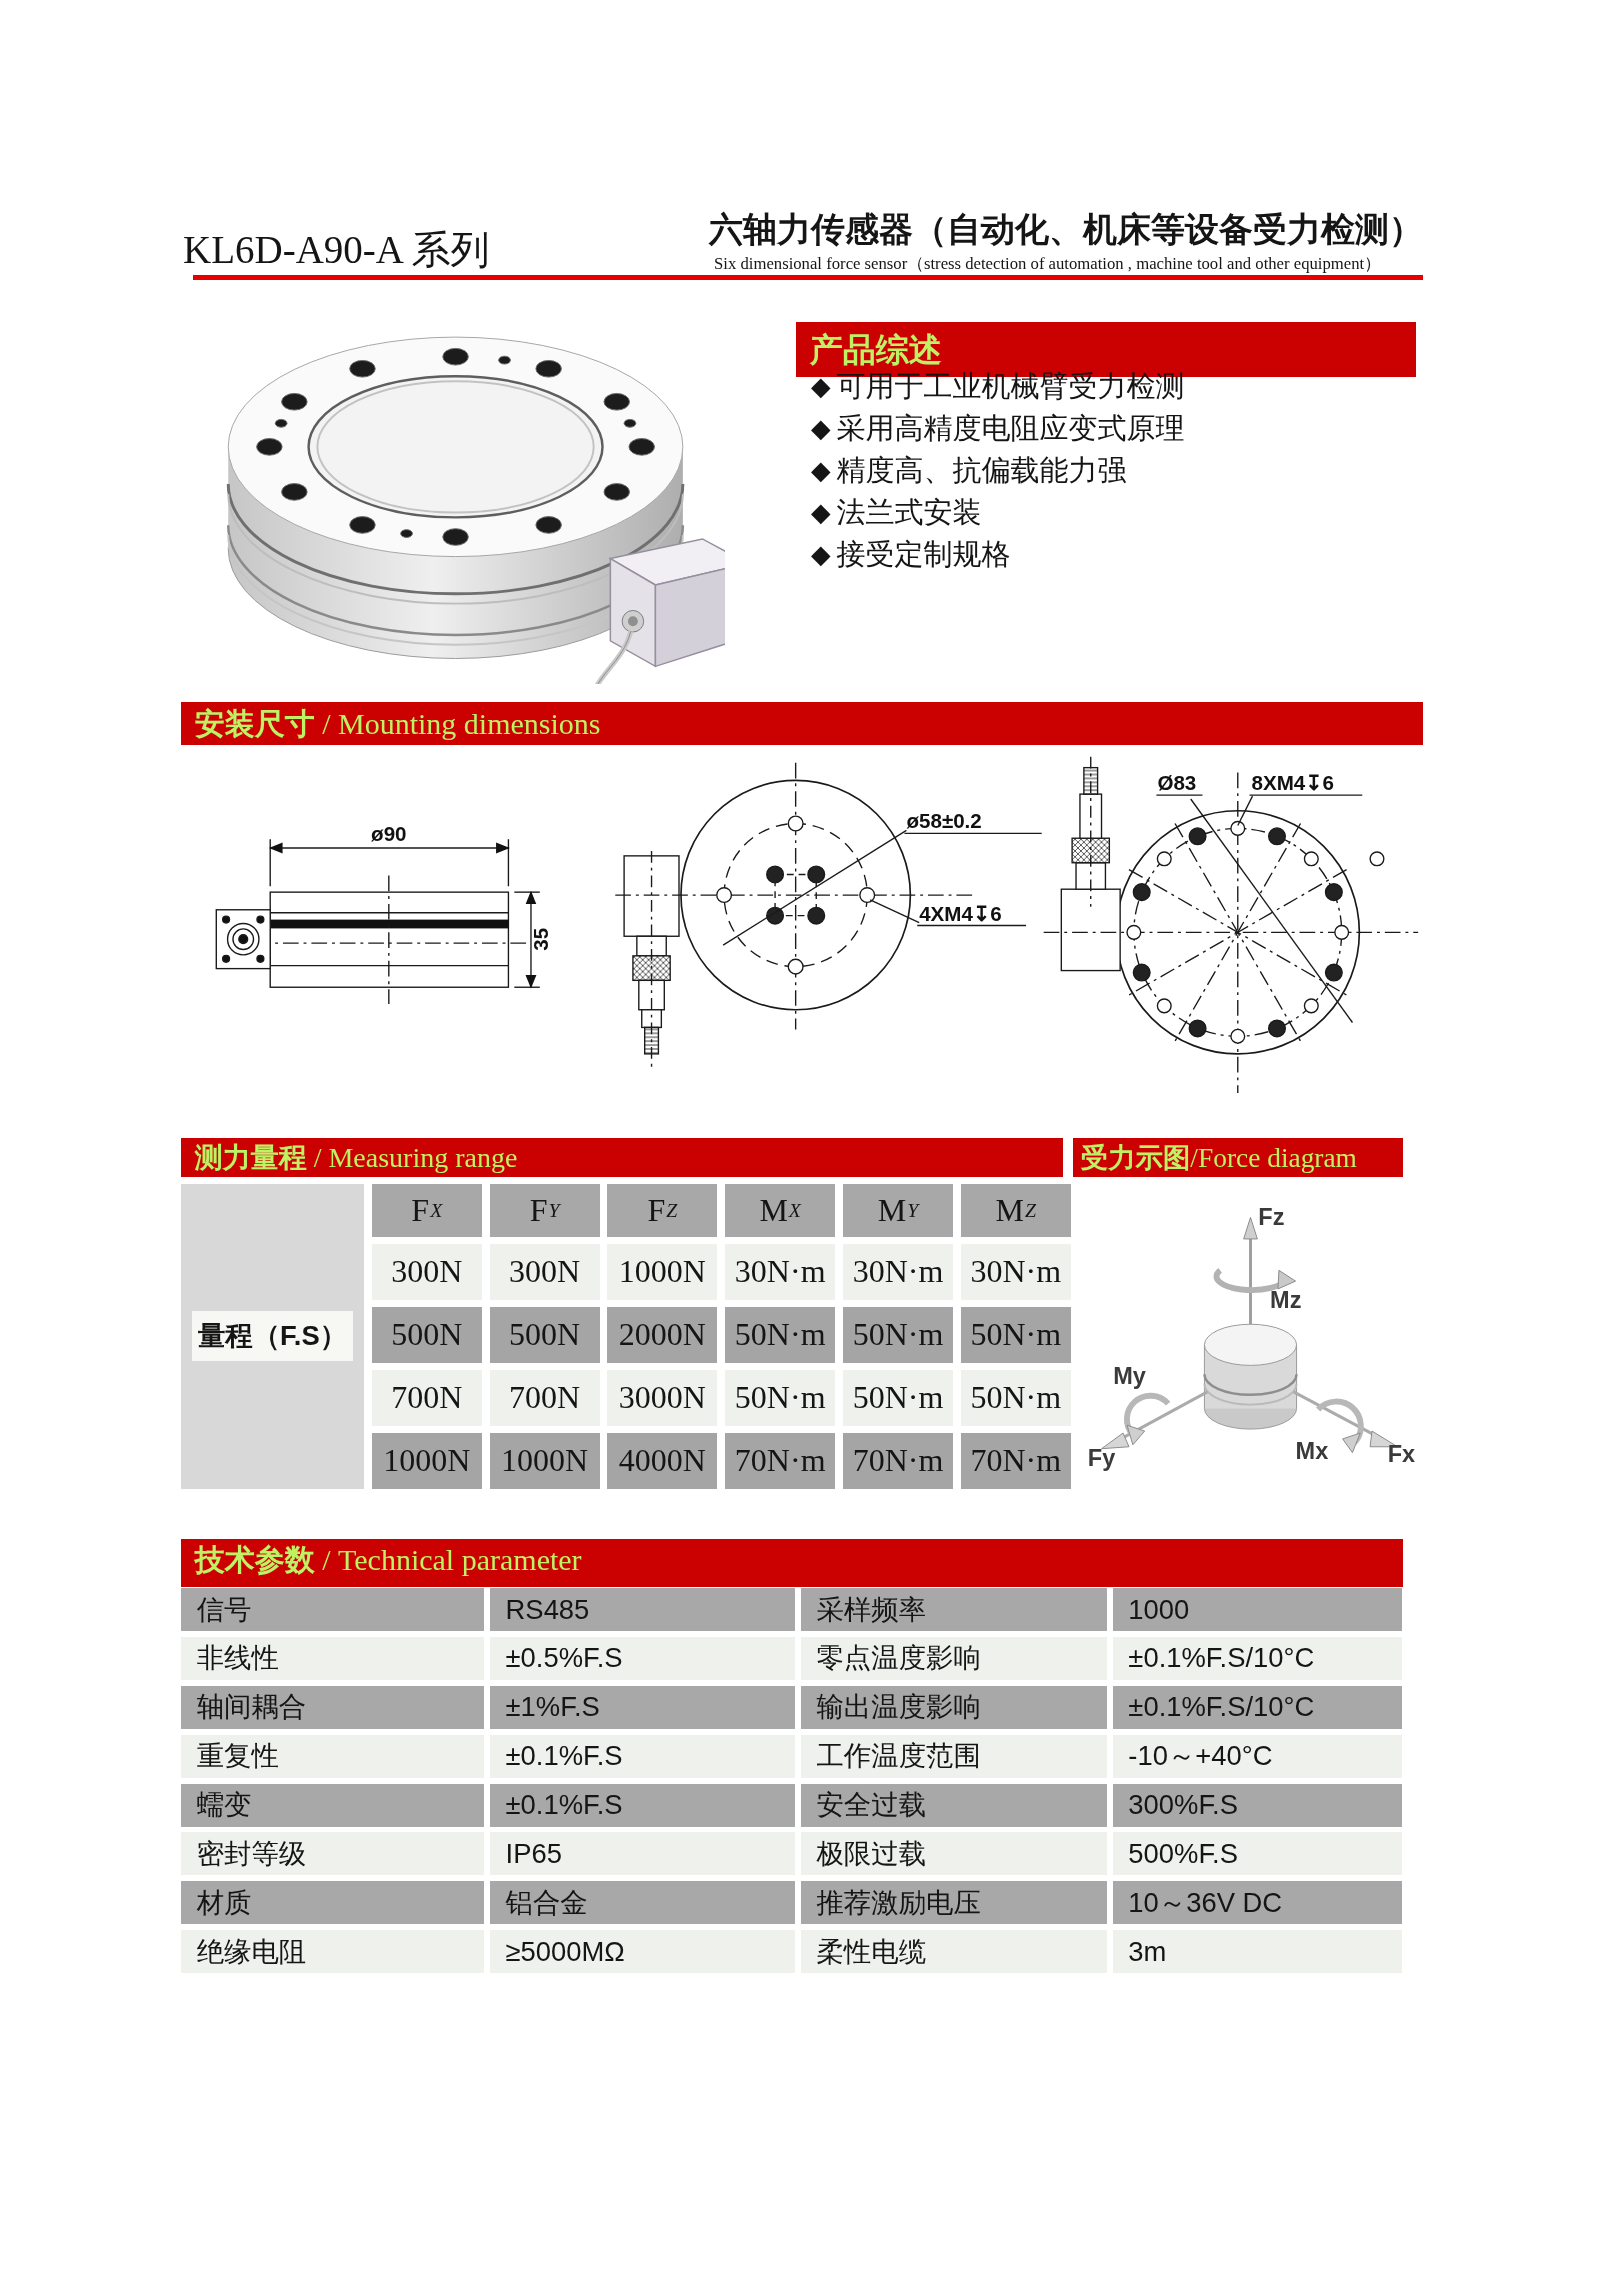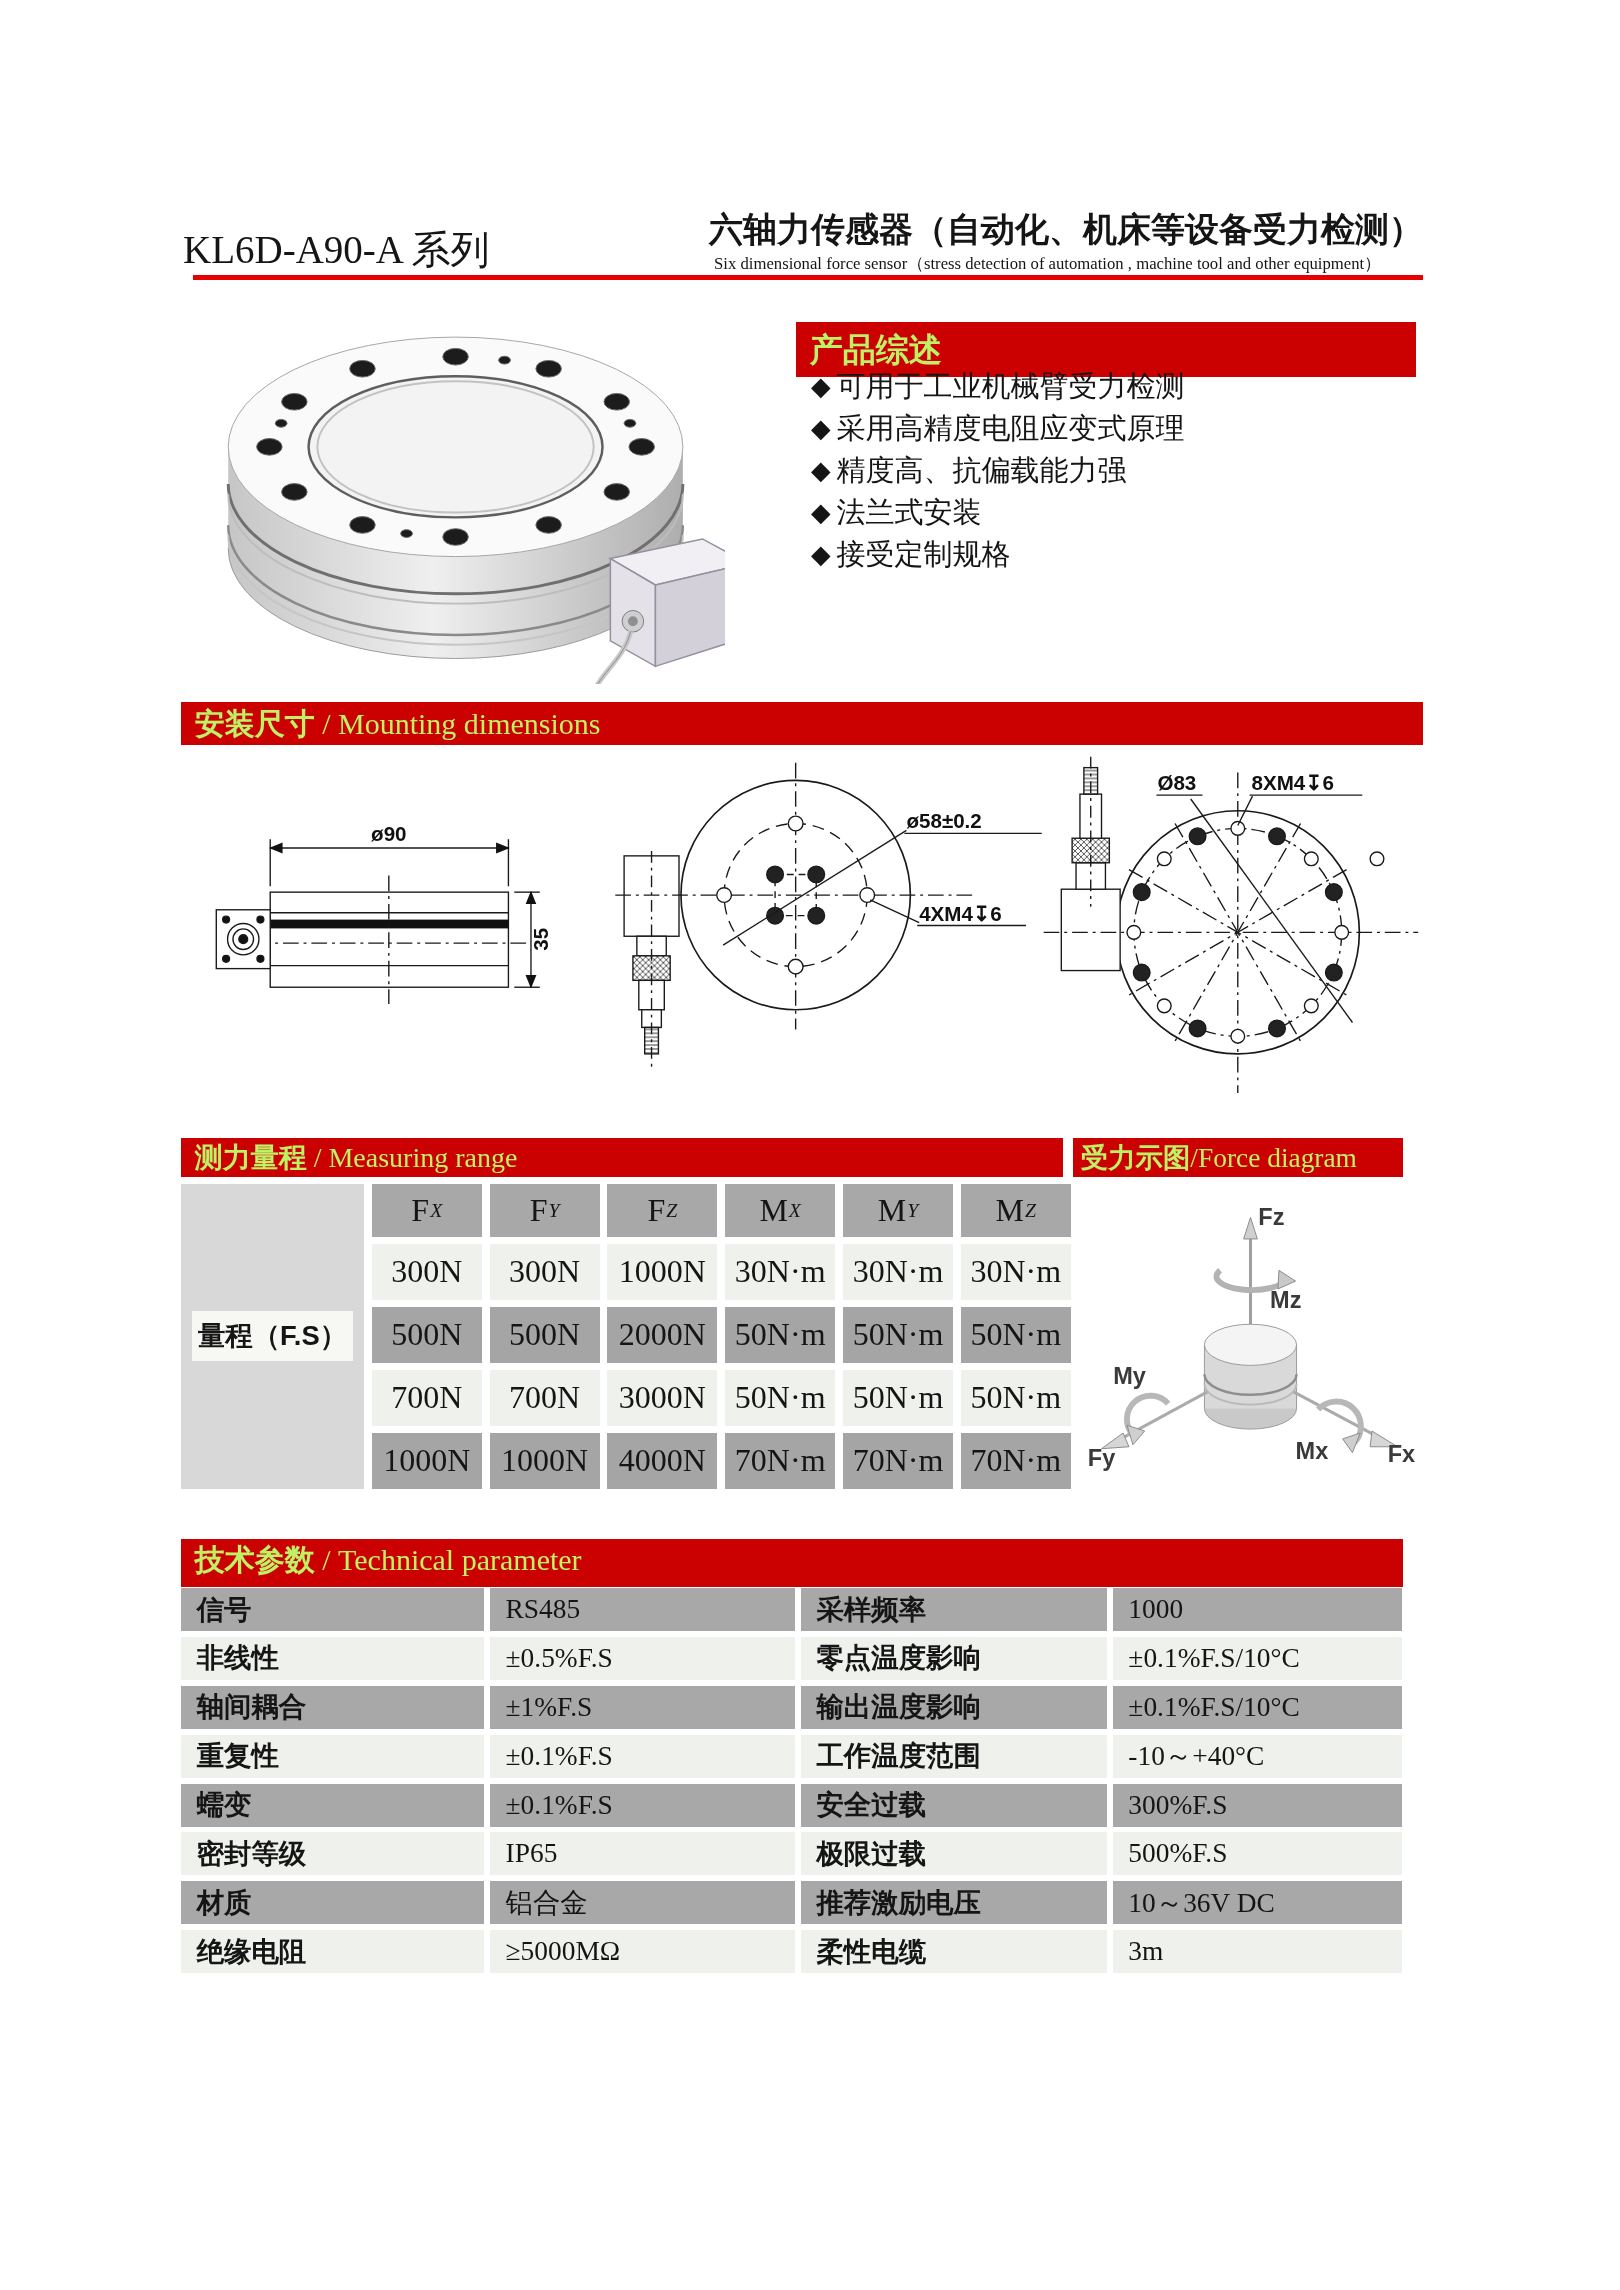--- a/index.html
+++ b/index.html
@@ -48,22 +48,22 @@
   .m-c{display:flex;align-items:center;justify-content:center;
        font-family:"Liberation Serif",serif;font-size:32px;white-space:nowrap;}
   .r-light{background:#eef1ec;}
   .r-dark{background:#a5a5a5;}
 
   
   .t-table{position:absolute;left:181px;top:1588px;display:grid;
            grid-template-columns:303px 305px 306px 289px;
            grid-auto-rows:43px;column-gap:5.9px;row-gap:5.9px;}
   .t-cell{display:flex;align-items:center;padding-left:15.7px;white-space:nowrap;box-sizing:border-box;}
-  .t-label{font-weight:700;font-size:27.4px;}
-  .t-val{font-family:Liberation Serif, serif;font-size:27.4px;}
+  .t-label{font-weight:400;font-size:27.4px;}
+  .t-val{font-family:Liberation Sans, sans-serif;font-size:27.4px;}
   .tr-dark{background:#a8a8a8;}
   .tr-light{background:#eef1ec;}
 
   
   .svg-abs{position:absolute;}
   .dimtxt{font-family:"Liberation Sans",sans-serif;font-size:21px;font-weight:700;fill:#111;}
   .axtxt{font-family:"Liberation Sans",sans-serif;font-size:24px;font-weight:600;fill:#3a3a3a;}
 </style>
 </head>
 <body>

